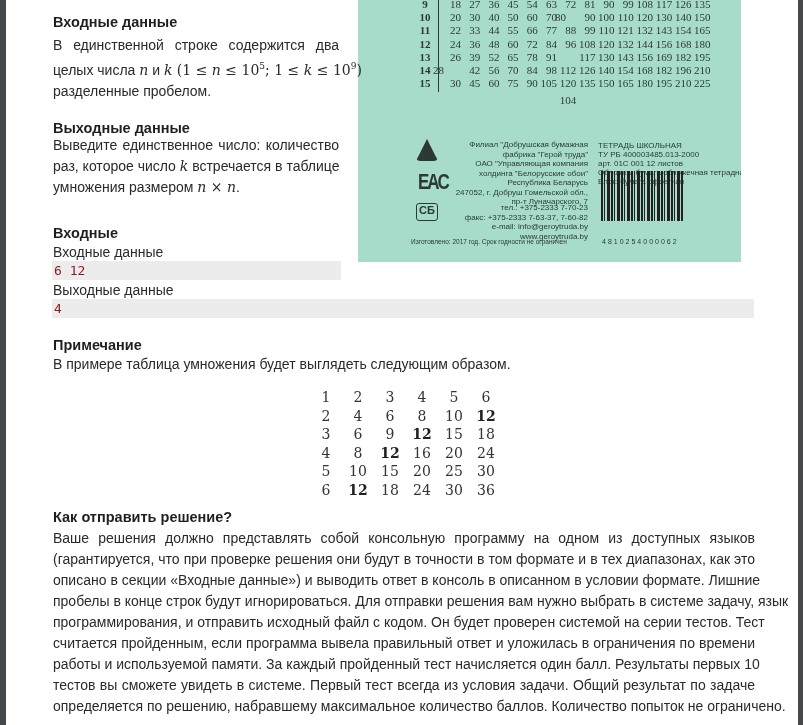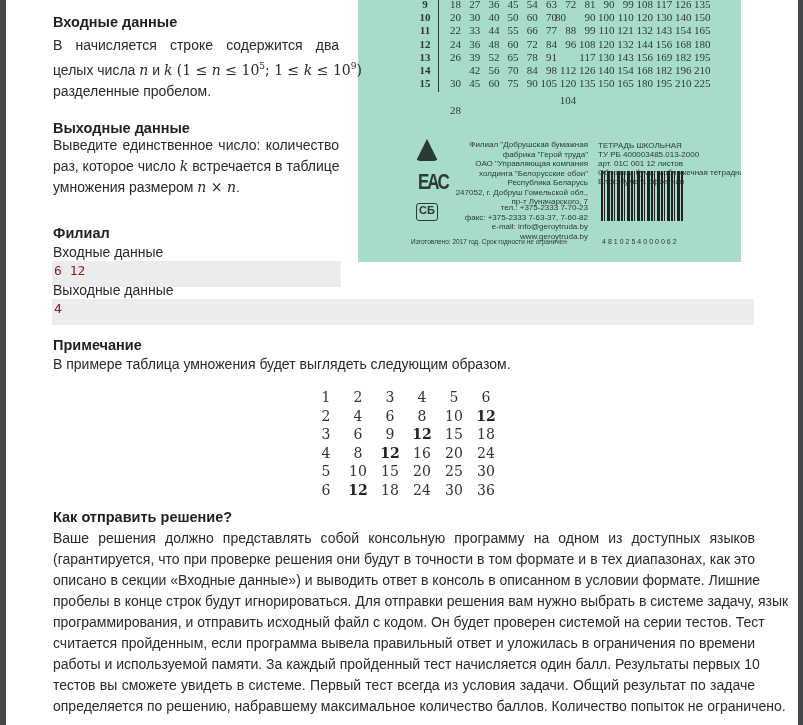--- a/index.html
+++ b/index.html
@@ -10,21 +10,21 @@
 
     .h { position: absolute; left: 53px; font-weight: bold; font-size: 14.5px; color: #1f1f1f; }
     .p { position: absolute; left: 53px; font-size: 14px; line-height: 21px; color: #2a2a2a; text-align: justify; text-align-last: left; }
     .just-line { display: block; text-align: justify; text-align-last: justify; white-space: nowrap; }
     .last-line { display: block; text-align: left; white-space: nowrap; }
     .m { font-family: "DejaVu Serif", "Liberation Serif", serif; font-style: italic; font-size: 14px; }
     .mr { font-family: "DejaVu Serif", "Liberation Serif", serif; font-size: 14px; }
     sup { font-size: 9px; vertical-align: 6px; font-style: normal; font-family: "DejaVu Serif", serif; }
 
     .label { position: absolute; left: 53px; font-size: 14px; color: #2a2a2a; }
-    .code { position: absolute; left: 52px; height: 26px; background: #ececec; font-family: "DejaVu Sans Mono", "Liberation Mono", monospace; font-size: 13px; color: #8b1a1a; padding-left: 2px; line-height: 19px; }
+    .code { position: absolute; left: 52px; height: 19px; background: #ececec; font-family: "DejaVu Sans Mono", "Liberation Mono", monospace; font-size: 13px; color: #8b1a1a; padding-left: 2px; line-height: 19px; }
 
     
     .photo { position: absolute; left: 358px; top: 0; width: 383px; height: 262px; background: #a7dccb; overflow: hidden; }
     .ptable { position: absolute; left: 0; top: 0; }
     .prow { position: absolute; height: 13px; font-family: "Liberation Serif", "DejaVu Serif", serif; font-size: 11px; color: #2b3a35; white-space: nowrap; }
     .prow .rh { position: absolute; left: 0; width: 30px; text-align: center; font-weight: bold; }
     .prow .c { position: absolute; text-align: right; width: 20px; }
     .vline { position: absolute; left: 80px; top: 0; width: 1px; height: 92px; background: #2b3a35; }
     .ptext { position: absolute; font-family: "Liberation Sans", "DejaVu Sans", sans-serif; color: #2b3a35; white-space: nowrap; }
     .logo-box { position: absolute; border: 1.5px solid #2b3a35; }
@@ -126,21 +126,21 @@
         <span class="c" style="left: 165.4px;">117</span>
         <span class="c" style="left: 184.6px;">130</span>
         <span class="c" style="left: 203.8px;">143</span>
         <span class="c" style="left: 223px;">156</span>
         <span class="c" style="left: 242.2px;">169</span>
         <span class="c" style="left: 261.4px;">182</span>
         <span class="c" style="left: 280.6px;">195</span>
       </div>
       <div class="prow" style="top: 64px; left: 52px;">
         <span class="rh">14</span>
-        <span class="c" style="left: 31px; margin-top: 40px;">28</span>
+        <span class="c" style="left: 14px;">28</span>
         <span class="c" style="left: 50.2px;">42</span>
         <span class="c" style="left: 69.4px;">56</span>
         <span class="c" style="left: 88.6px;">70</span>
         <span class="c" style="left: 107.8px;">84</span>
         <span class="c" style="left: 127px;">98</span>
         <span class="c" style="left: 146.2px;">112</span>
         <span class="c" style="left: 165.4px;">126</span>
         <span class="c" style="left: 184.6px;">140</span>
         <span class="c" style="left: 203.8px;">154</span>
         <span class="c" style="left: 223px;">168</span>
@@ -196,33 +196,33 @@
       <div>арт. 01С 001      12 листов</div>
       <div>Обложка: бумага обложечная тетрадная</div>
       <div>Блок: бумага офсетная</div>
     </div>
   <div class="barcode"></div>
   <div class="ptext" style="left:244px;top:238px;font-size:7px;letter-spacing:2px;">4810254000062</div>
 </div>
 
 <div class="h" style="top:14px;">Входные данные</div>
 <div class="p" style="top:35px;width:286px;">
-  <span class="just-line">В начисляется строке содержится два</span>
+  <span class="just-line">В единственной строке содержится два</span>
   <span class="last-line"><span>целых числа </span><span class="m">n</span><span> и </span><span class="m">k</span><span class="mr"> (1 ≤ </span><span class="m">n</span><span class="mr"> ≤ 10</span><sup>5</sup><span class="mr">; 1 ≤ </span><span class="m">k</span><span class="mr"> ≤ 10</span><sup>9</sup><span class="mr">)</span></span>
   <span class="last-line">разделенные пробелом.</span>
 </div>
 
 <div class="h" style="top:120px;">Выходные данные</div>
 <div class="p" style="top:135px;width:286px;">
   <span class="just-line">Выведите единственное число: количество</span>
   <span class="just-line"><span>раз, которое число </span><span class="m">k</span><span> встречается в таблице</span></span>
   <span class="last-line"><span>умножения размером </span><span class="m">n</span><span class="mr"> × </span><span class="m">n</span><span>.</span></span>
 </div>
 
-<div class="h" style="top:225px;">Филиал</div>
+<div class="h" style="top:225px;">Входные</div>
 <div class="label" style="top:244px;">Входные данные</div>
 <div class="code" style="top:261px;width:289px;">6 12</div>
 <div class="label" style="top:282px;">Выходные данные</div>
 <div class="code" style="top:299px;width:702px;">4</div>
 
 <div class="h" style="top:337px;">Примечание</div>
 <div class="label" style="top:356px;">В примере таблица умножения будет выглядеть следующим образом.</div>
 <div class="mtable" id="mtable">
     <div class="mrow" style="top: 0px;">
       <span class="mcell" style="left: 0px;">1</span>

